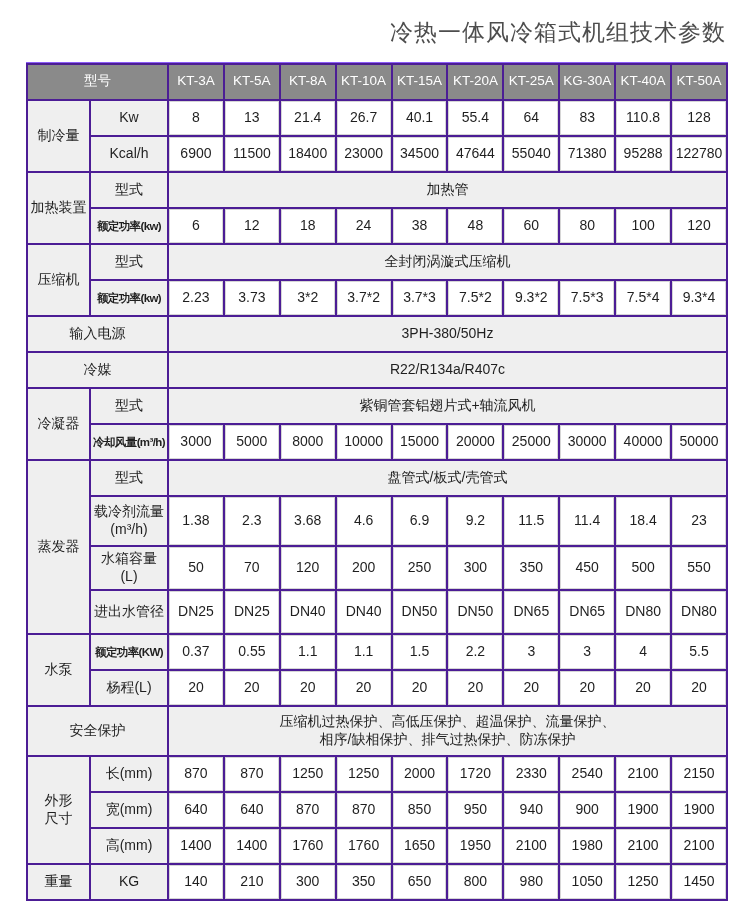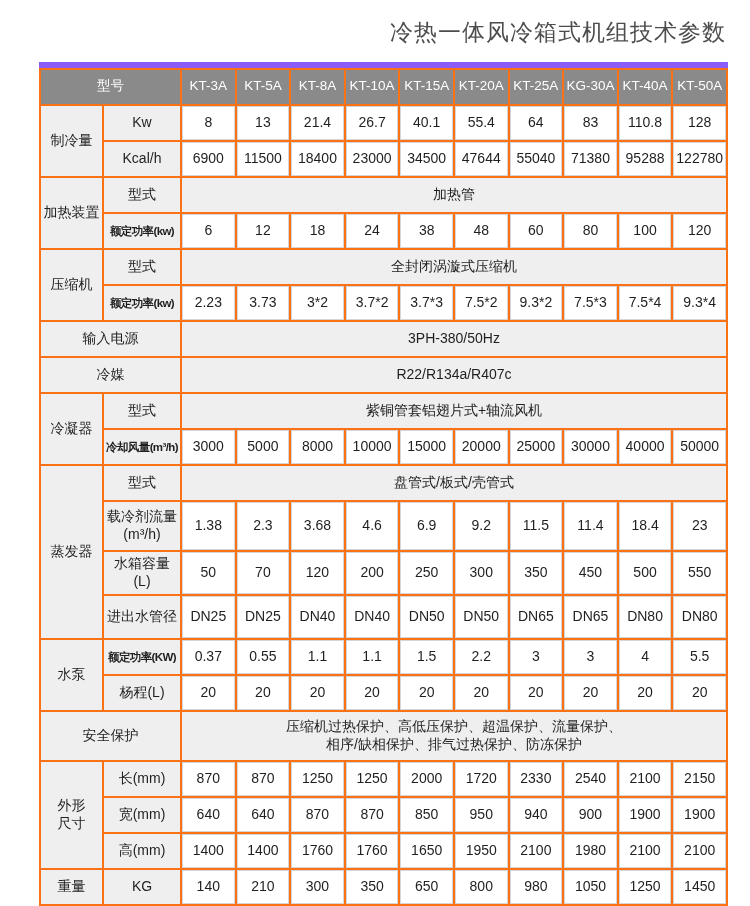--- a/index.html
+++ b/index.html
@@ -1,30 +1,30 @@
 <!DOCTYPE html>
 <html><head>
 <meta charset="utf-8">
 <style>
   html,body{margin:0;padding:0;background:#fff;}
   body{
     width:750px;height:906px;box-sizing:border-box;
     font-family:"Liberation Sans","DejaVu Sans",sans-serif;
     -webkit-font-smoothing:antialiased;
   }
-  .page{box-sizing:border-box;width:750px;padding:14px 22px 0 39px;}
+  .page{box-sizing:border-box;width:750px;padding:14px 22px 0 26px;}
   .page-title{
     text-align:right;font-size:23px;color:#4d4d4d;font-weight:500;
     letter-spacing:1px;margin:4px 2px 14px 0;line-height:1.3;
   }
   table.spec-table{
     width:100%;table-layout:fixed;
     border-collapse:separate;border-spacing:2px;
-    border-top:6px solid #8b5cf6;
-    background:#f97316;
+    border-top:1px solid #8b5cf6;
+    background:#4c1d95;
   }
   col.c-cat{width:61px;}
   col.c-lbl{width:76px;}
   td{
     text-align:center;vertical-align:middle;
     font-size:14px;color:#1f1f1f;line-height:1.25;
     padding:1px 1px;white-space:pre-line;overflow:hidden;
     height:30px;
   }
   td.hd{background:#8a8a8a;border:1px solid #8a8a8a;color:#ffffff;font-size:13.5px;}

